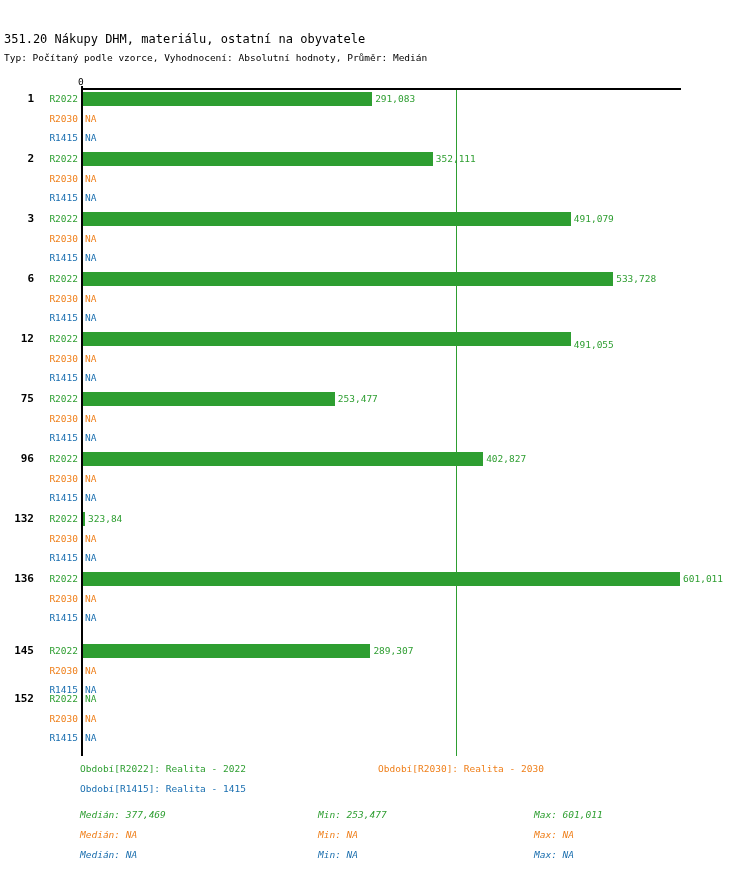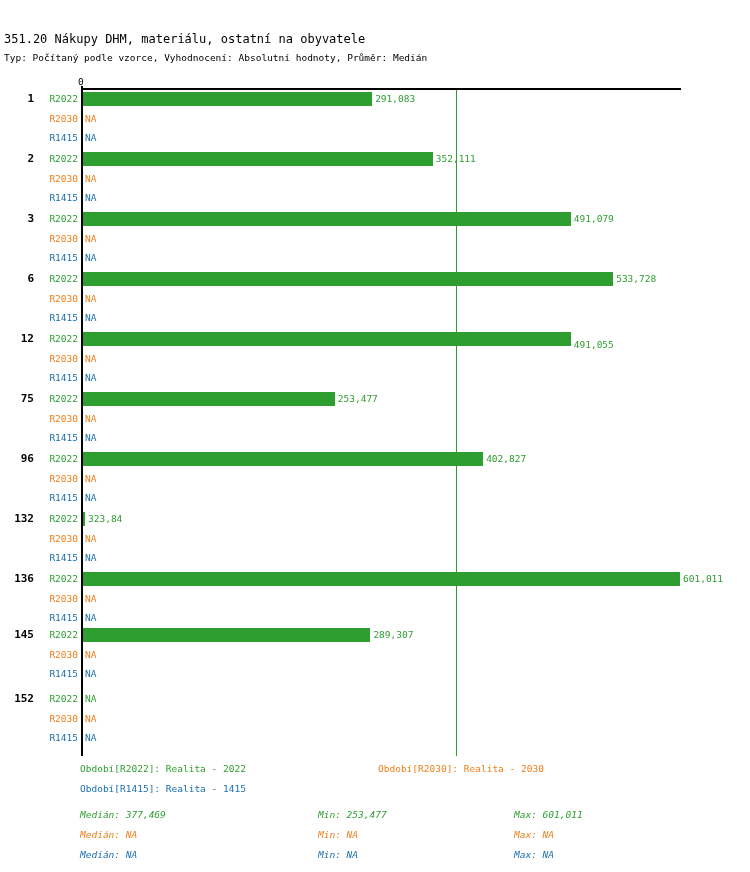--- a/index.html
+++ b/index.html
@@ -145,21 +145,21 @@
   .lg-c1 { left: 378px; }
   .stat-row { position: absolute; left: 0; width: 750px; height: 20px; font-style: italic; }
   .stat-cell {
     position: absolute;
     font-size: 9.5px;
     line-height: 14px;
     white-space: nowrap;
   }
   .st-c0 { left: 80px; }
   .st-c1 { left: 318px; }
-  .st-c2 { left: 514px; text-align: right; }
+  .st-c2 { left: 534px; text-align: right; }
 </style>
 </head>
 <body>
 
 <div id="header">
   <div class="title-sub">351.20 Nákupy DHM, materiálu, ostatní na obyvatele</div>
   <div class="title-meta">Typ: Počítaný podle vzorce, Vyhodnocení: Absolutní hodnoty, Průměr: Medián</div>
 </div>
 
 <div id="plot">
@@ -305,21 +305,21 @@
         </div>
         <div class="series-row" style="top: 19.6px;">
           <div class="series-label c-r2030">R2030</div>
           <div class="na-value c-r2030">NA</div>
         </div>
         <div class="series-row" style="top: 39.2px;">
           <div class="series-label c-r1415">R1415</div>
           <div class="na-value c-r1415">NA</div>
         </div>
       </div>
-      <div class="group" style="top: 552px; height: 58.8px;">
+      <div class="group" style="top: 568px; height: 58.8px;">
         <div class="grp-index" style="top: 0px;">145</div>
         <div class="series-row" style="top: 0px;">
           <div class="series-label c-r2022">R2022</div>
           <div class="bar bg-r2022" style="width: 287.376px;"></div>
           <div class="bar-value c-r2022" style="left: 373.376px;">289,307</div>
         </div>
         <div class="series-row" style="top: 19.6px;">
           <div class="series-label c-r2030">R2030</div>
           <div class="na-value c-r2030">NA</div>
         </div>

